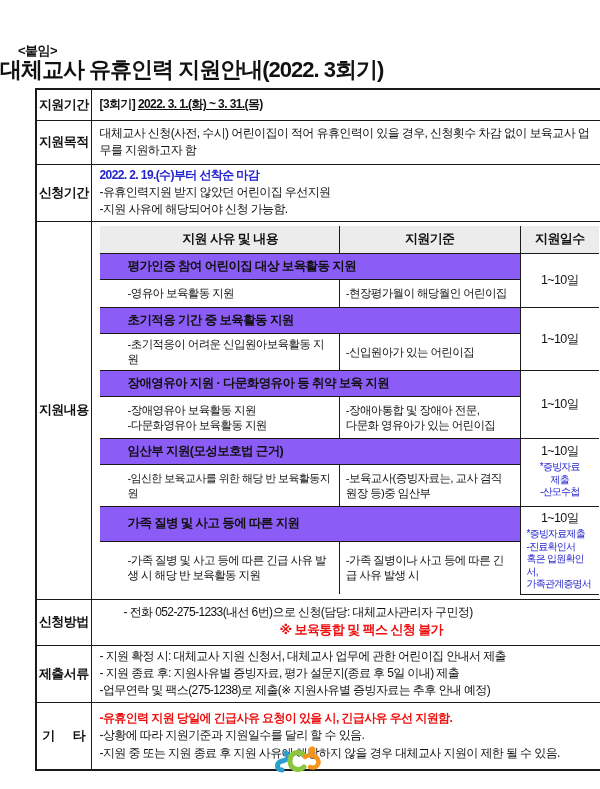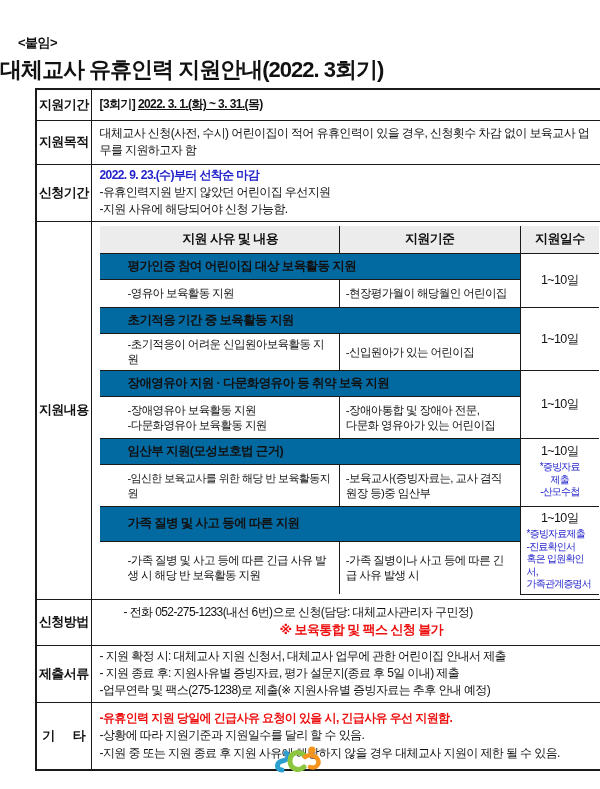--- a/index.html
+++ b/index.html
@@ -2,21 +2,21 @@
 <html><head>
 <meta charset="utf-8">
 <style>
   * { margin:0; padding:0; box-sizing:border-box; }
   html,body { background:#fff; }
   body {
     width:600px; height:789px; position:relative;
     font-family:"Liberation Sans","DejaVu Sans",sans-serif;
     color:#111;
   }
-  .attach { position:absolute; left:18px; top:34px; font-size:13px; font-weight:bold; letter-spacing:-0.5px; }
+  .attach { position:absolute; left:18px; top:42px; font-size:13px; font-weight:bold; letter-spacing:-0.5px; }
   .title { position:absolute; left:0; top:55px; width:100%; text-align:left; font-size:22px; font-weight:bold; letter-spacing:-1px; }
 
   table.main {
     position:absolute; left:35px; top:88px; width:574px;
     border-collapse:collapse; table-layout:fixed;
     font-size:12px; letter-spacing:-0.6px;
   }
   table.main, table.main th, table.main td { border:1.5px solid #1a1a1a; }
   table.main { border:2px solid #1a1a1a; }
   table.main th {
@@ -36,21 +36,21 @@
 
   table.sub { width:100%; border-collapse:collapse; table-layout:fixed; font-size:12px; letter-spacing:-0.6px; }
   table.sub td { border:1.5px solid #1a1a1a; padding:3px 6px; vertical-align:middle; }
   table.sub tr:first-child td { border-top:none; }
   table.sub tr:last-child td { border-bottom:none; }
   table.sub td:first-child { border-left:none;padding-left:28px; }
   table.sub td:last-child { border-right:none; }
   .col-c1 { width:228px; } .col-c2 { width:172px; } .col-c3 { width:75px; }
   .subhead td { background:#ececec; font-weight:bold; text-align:center; font-size:13px; height:28px; }
   td.sec-title {
-    background:#0369a1; font-weight:bold; font-size:12.5px;
+    background:#8b5cf6; font-weight:bold; font-size:12.5px;
     border-bottom:1px dotted #8a8a8a !important; height:26px;
   }
   td.sec-cell { height:28px; font-size:11.5px; }
   td.days { text-align:center; font-size:12.5px; padding:2px 2px; }
   .notes { font-size:10px; line-height:1.25; letter-spacing:-0.8px; margin-top:1px; }
 
   .line { line-height:1.45; }
 
   .footer { position:absolute; left:0; top:742px; width:100%; display:flex; justify-content:center; align-items:center; gap:8px; }
   .logo-mark { width:52px; height:36px; flex:0 0 auto; }
@@ -76,21 +76,21 @@
   </tr>
 
   <tr>
     <th>지원목적</th>
     <td class="line" style="height:44px;">대체교사 신청(사전, 수시) 어린이집이 적어 유휴인력이 있을 경우, 신청횟수 차감 없이 보육교사 업무를 지원하고자 함</td>
   </tr>
 
   <tr>
     <th>신청기간</th>
     <td class="line" style="height:46px; padding-top:2px; padding-bottom:2px;">
-      <div class="blue b">2022. 9. 23.(수)부터 선착순 마감</div>
+      <div class="blue b">2022. 2. 19.(수)부터 선착순 마감</div>
       <div>-유휴인력지원 받지 않았던 어린이집 우선지원</div>
       <div>-지원 사유에 해당되어야 신청 가능함.</div>
     </td>
   </tr>
 
   <tr>
     <th>지원내용</th>
     <td class="nopad">
       <table class="sub">
         <tbody>

